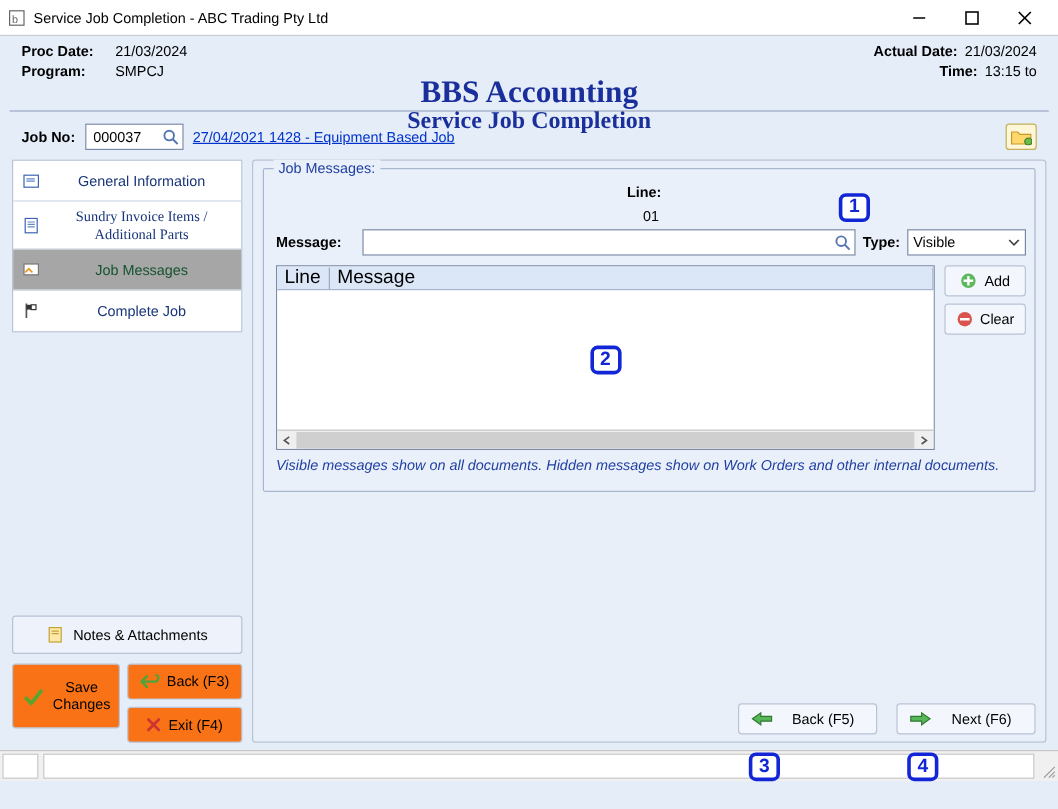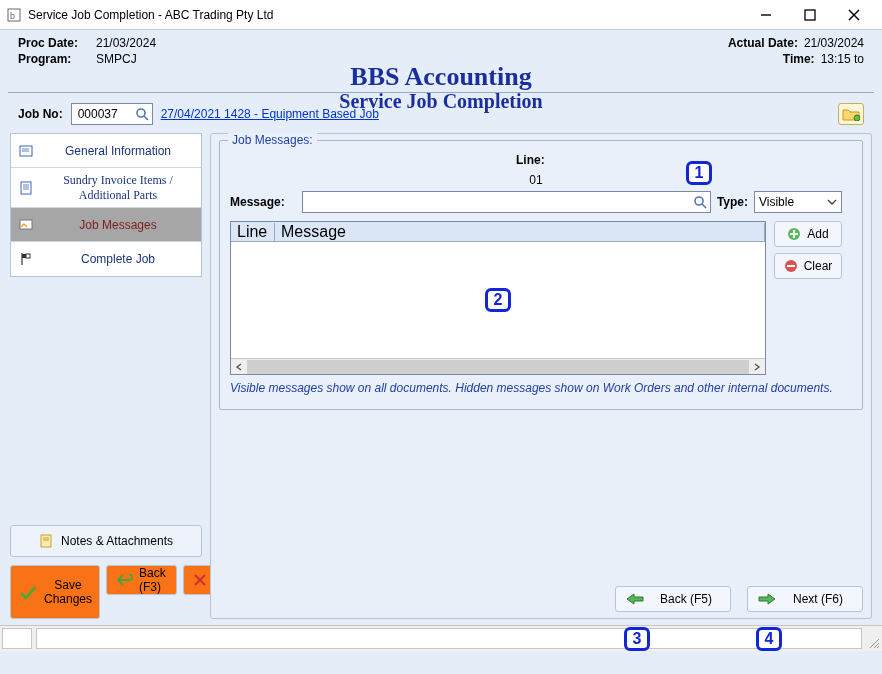--- a/index.html
+++ b/index.html
@@ -78,53 +78,53 @@
   .nav-item {
     display:flex; align-items:center; gap:6px;
     height:34px; padding:0 6px;
     border-bottom:1px solid #cfd6e3;
     color:#19357a; font-size:12px;
     text-align:center; justify-content:flex-start;
   }
   .nav-item.tall { height:40px;font-family:Liberation Serif, serif; }
   .nav-item .ico { width:18px; display:inline-flex; justify-content:center; }
   .nav-item .lbl { flex:1; text-align:center; }
-  .nav-item.active { background:#a6a6a6; color:#7f1d1d; }
+  .nav-item.active { background:#a6a6a6; color:#14532d; }
   .nav-item:last-child { border-bottom:none; }
   .sidebar-spacer { flex:1; }
   .wide-btn {
     height:32px; border:1px solid #b9c3d6; background:#edf2fb;
     border-radius:3px; display:flex; align-items:center; justify-content:center;
     gap:8px; color:#000; font-size:12px; margin-top:6px;
   }
   .btn-row { display:flex; gap:6px; margin-top:8px; }
   .btn {
     border:1px solid #b9c3d6; background:#f97316; border-radius:3px;
     display:flex; align-items:center; justify-content:center; gap:6px;
     font-size:12px; height:30px; padding:0 10px;
   }
   .btn.big { height:54px; width:90px; flex-direction:row; }
   .main {
     flex:1; border:1px solid #b9c3d6; border-radius:3px; background:#e9eff9;
     padding:6px 8px; position:relative;
   }
   .fieldset {
-    border:1px solid #a9b6cf; border-radius:2px; padding:10px 20px 14px 10px;
+    border:1px solid #a9b6cf; border-radius:2px; padding:10px 7px 14px 10px;
     position:relative; background:#eaf0fa;
   }
   .fieldset .legend {
     position:absolute; top:-8px; left:8px; background:#eaf0fa;
     padding:0 4px; color:#1f3fa0; font-size:12px;
   }
   .form-row { display:flex; align-items:center; gap:6px; margin-top:4px; }
   .form-row .flbl { font-weight:bold; color:#000; width:66px; }
   .msg-input { flex:1; display:flex; align-items:center; background:#fff; border:1px solid #7a8aa8; height:22px; padding:0 2px; }
   .msg-input input { flex:1; border:none; outline:none; background:#fff; font-size:12px; padding:0 2px;}
   .type-select {
-    height:22px; border:1px solid #7a8aa8; background:#fff; width:88px;
+    height:22px; border:1px solid #7a8aa8; background:#fff; width:99px;
     display:flex; align-items:center; justify-content:space-between; padding:0 4px;
   }
   .grid-area { display:flex; gap:8px; margin-top:8px; }
   .grid {
     flex:1; border:1px solid #7a8aa8; background:#fff; height:154px;
     display:flex; flex-direction:column; overflow:hidden;
   }
   .grid-head { display:flex; background:#dbe6f7; border-bottom:1px solid #99a8c4; height:20px; align-items:center; }
   .gh { border-right:1px solid #99a8c4; padding:0 6px; font-size:16px; }
   .gh.col1 { width:44px; }
@@ -304,21 +304,21 @@
     </div>
     <div class="btn-row">
       <div class="btn big">
         <span>
             <svg width="20" height="20">
               <polyline points="3,11 8,16 17,5" fill="none" stroke="#5aa52d" stroke-width="3"></polyline>
             </svg>
           </span>
         <span style="text-align:center;">Save Changes</span>
       </div>
-      <div style="display:flex; flex-direction:row; gap:6px; flex:1;">
+      <div style="display:flex; flex-direction:column; gap:6px; flex:1;">
         <div class="btn">
           <span>
               <svg width="16" height="12">
                 <path d="M6 1 L1 6 L6 11 M1 6 H12 A3 3 0 0 0 12 0" fill="none" stroke="#4aa53a" stroke-width="2"></path>
               </svg>
             </span>
           <span>Back (F3)</span>
         </div>
         <div class="btn">
           <span>

